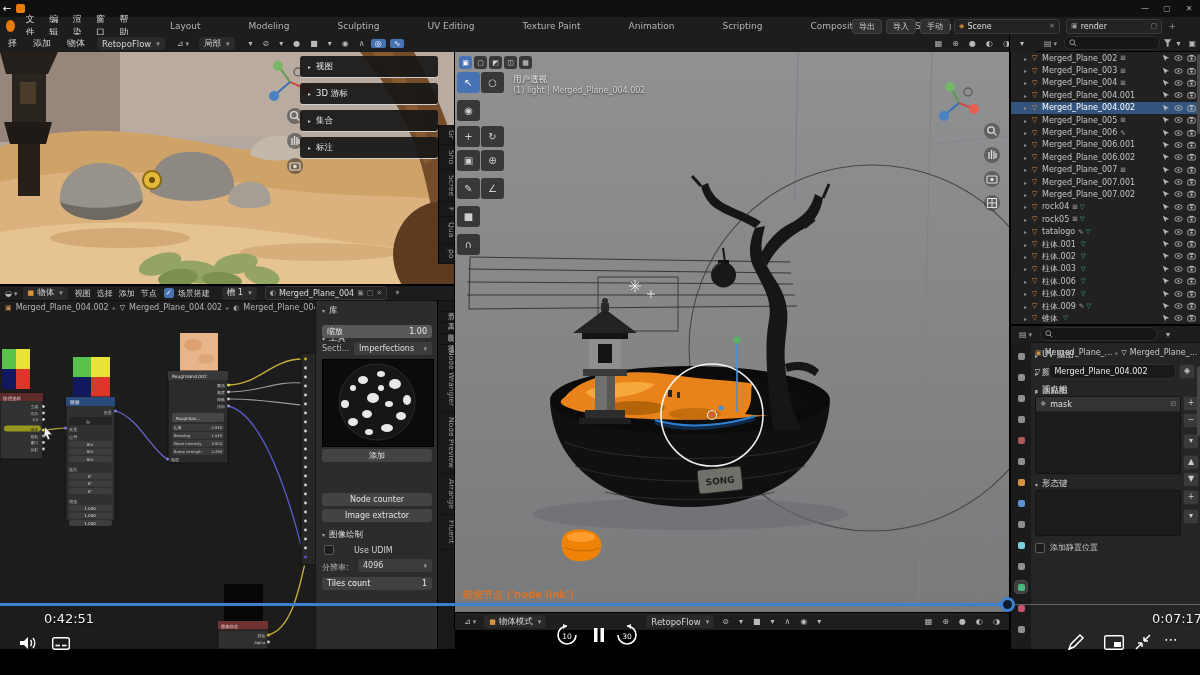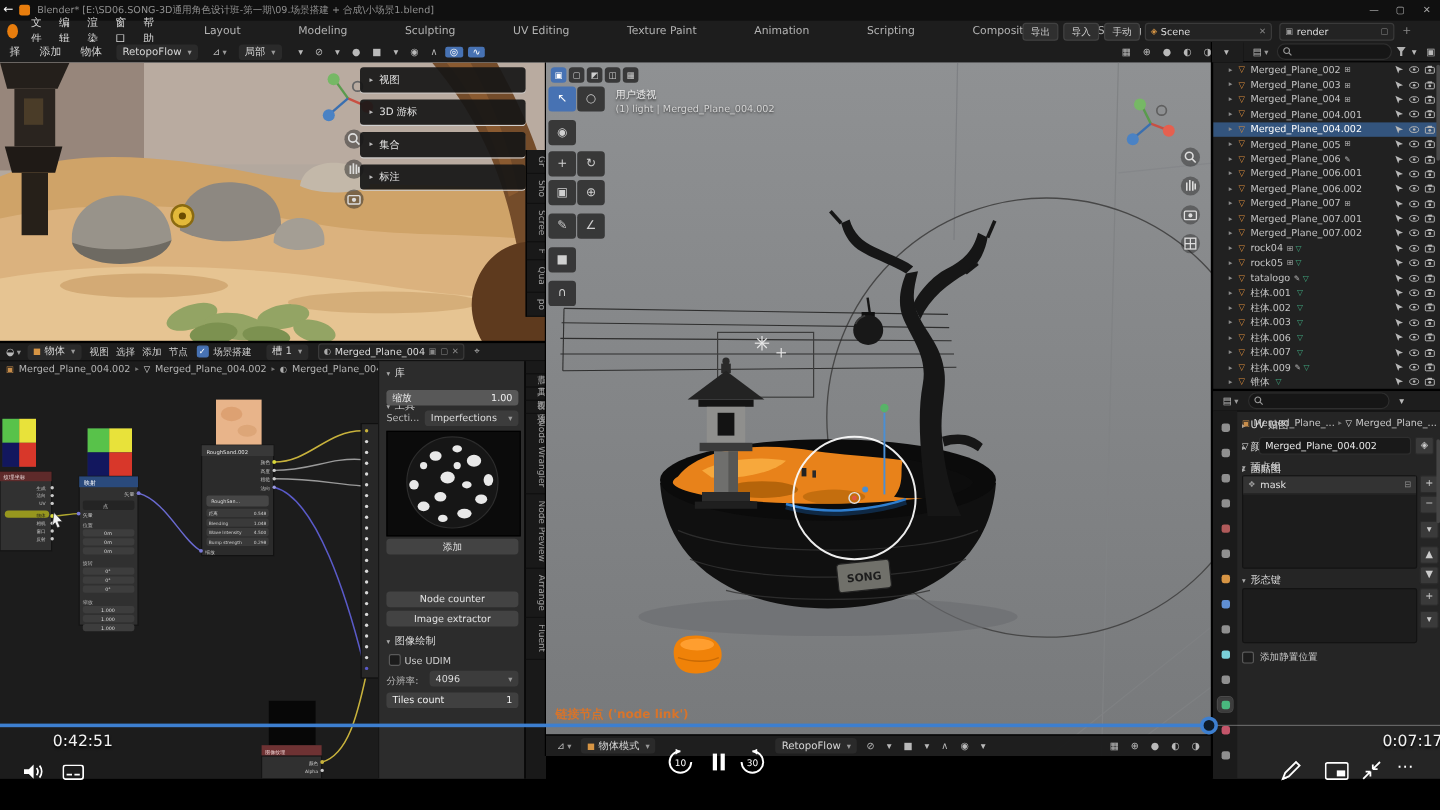--- a/index.html
+++ b/index.html
@@ -90,21 +90,20 @@
 .divline{position:absolute;background:#000}
 </style>
 </head>
 <body>
 
 <div class="screen">
 
   <div class="abs titlebar">
     <div style="width:14px;text-align:center;font-size:10px;color:#fff">←</div>
     <div style="width:9px;height:9px;border-radius:2px;background:#e87d0d;margin-left:2px"></div>
-    <div class="title-text">Blender* [E:\SD06.SONG-3D通用角色设计班-第一期\09.场景搭建 + 合成\小场景1.blend]</div>
     <div style="margin-left:auto;display:flex">
       <div class="winbtn">—</div>
       <div class="winbtn">▢</div>
       <div class="winbtn">✕</div>
     </div>
   </div>
 
   <div class="abs menubar">
     <div style="width:12px;height:12px;border-radius:50%;background:#e87d0d;margin:0 4px 0 6px"></div>
     <div class="row">
@@ -984,21 +983,21 @@
               <ellipse cx="44" cy="54" rx="5" ry="4"></ellipse>
               <ellipse cx="58" cy="28" rx="3" ry="3"></ellipse>
           </g>
         </svg>
       </div>
       <div class="np-btn" style="top:148px">添加</div>
       <div class="np-h" style="padding-top:14px" style2="">工具</div>
       <div class="np-btn" style="top:192px">Node counter</div>
       <div class="np-btn" style="top:208px">Image extractor</div>
       <div class="abs np-h" style="left:0;top:224px;padding-left:6px">图像绘制</div>
-      <div class="abs row" style="left:8px;top:244px;gap:3px">
+      <div class="abs row" style="left:8px;top:244px;gap:20px">
         <span class="cb"></span>
         <span class="f8" style="color:#d0d0d0">Use UDIM</span>
       </div>
       <div class="abs f8" style="left:6px;top:261px;color:#b8b8b8">分辨率:</div>
       <div class="np-dd caret" style="left:42px;top:258px;width:74px">
           <span>4096</span>
         </div>
       <div class="np-slider" style="top:276px;background:#404040">
         <span>Tiles count</span>
           <span>1</span>

